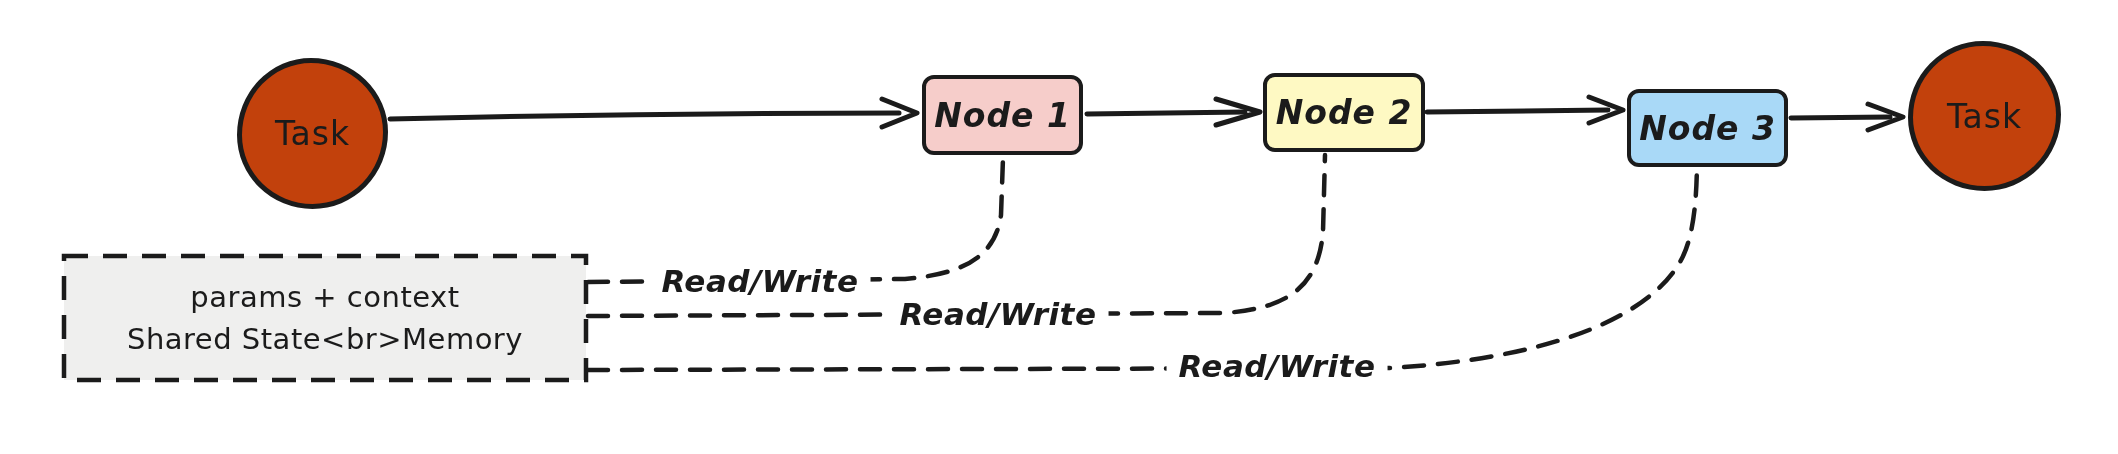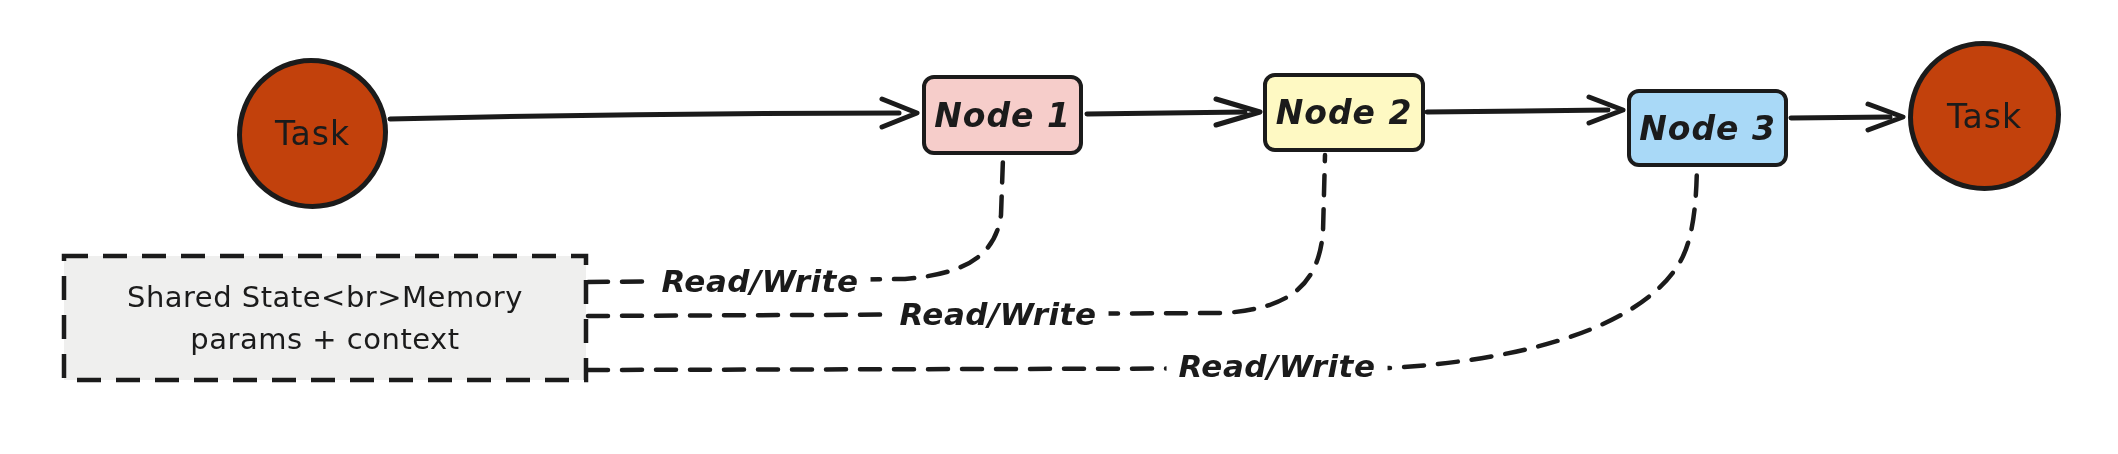--- a/index.html
+++ b/index.html
@@ -101,21 +101,21 @@
 
   <div class="node" style="left: 1627px; top: 89px; width: 161px; height: 78px; background-color: rgb(169, 217, 247);">
     <span class="lbl">Node 3</span>
   </div>
 
   <div class="terminal" style="left:1908px; top:41px; width:153px; height:150px;">
     <span class="lbl">Task</span>
   </div>
 
   <div class="shared-text">
+    <span>params + context</span>
     <span>Shared State&lt;br&gt;Memory</span>
-    <span>params + context</span>
   </div>
 
   <div class="edge-label" style="left:760px; top:281px;">Read/Write</div>
   <div class="edge-label" style="left:998px; top:314px;">Read/Write</div>
   <div class="edge-label" style="left:1277px; top:366px;">Read/Write</div>
 
 </div>
 
 </body></html>

